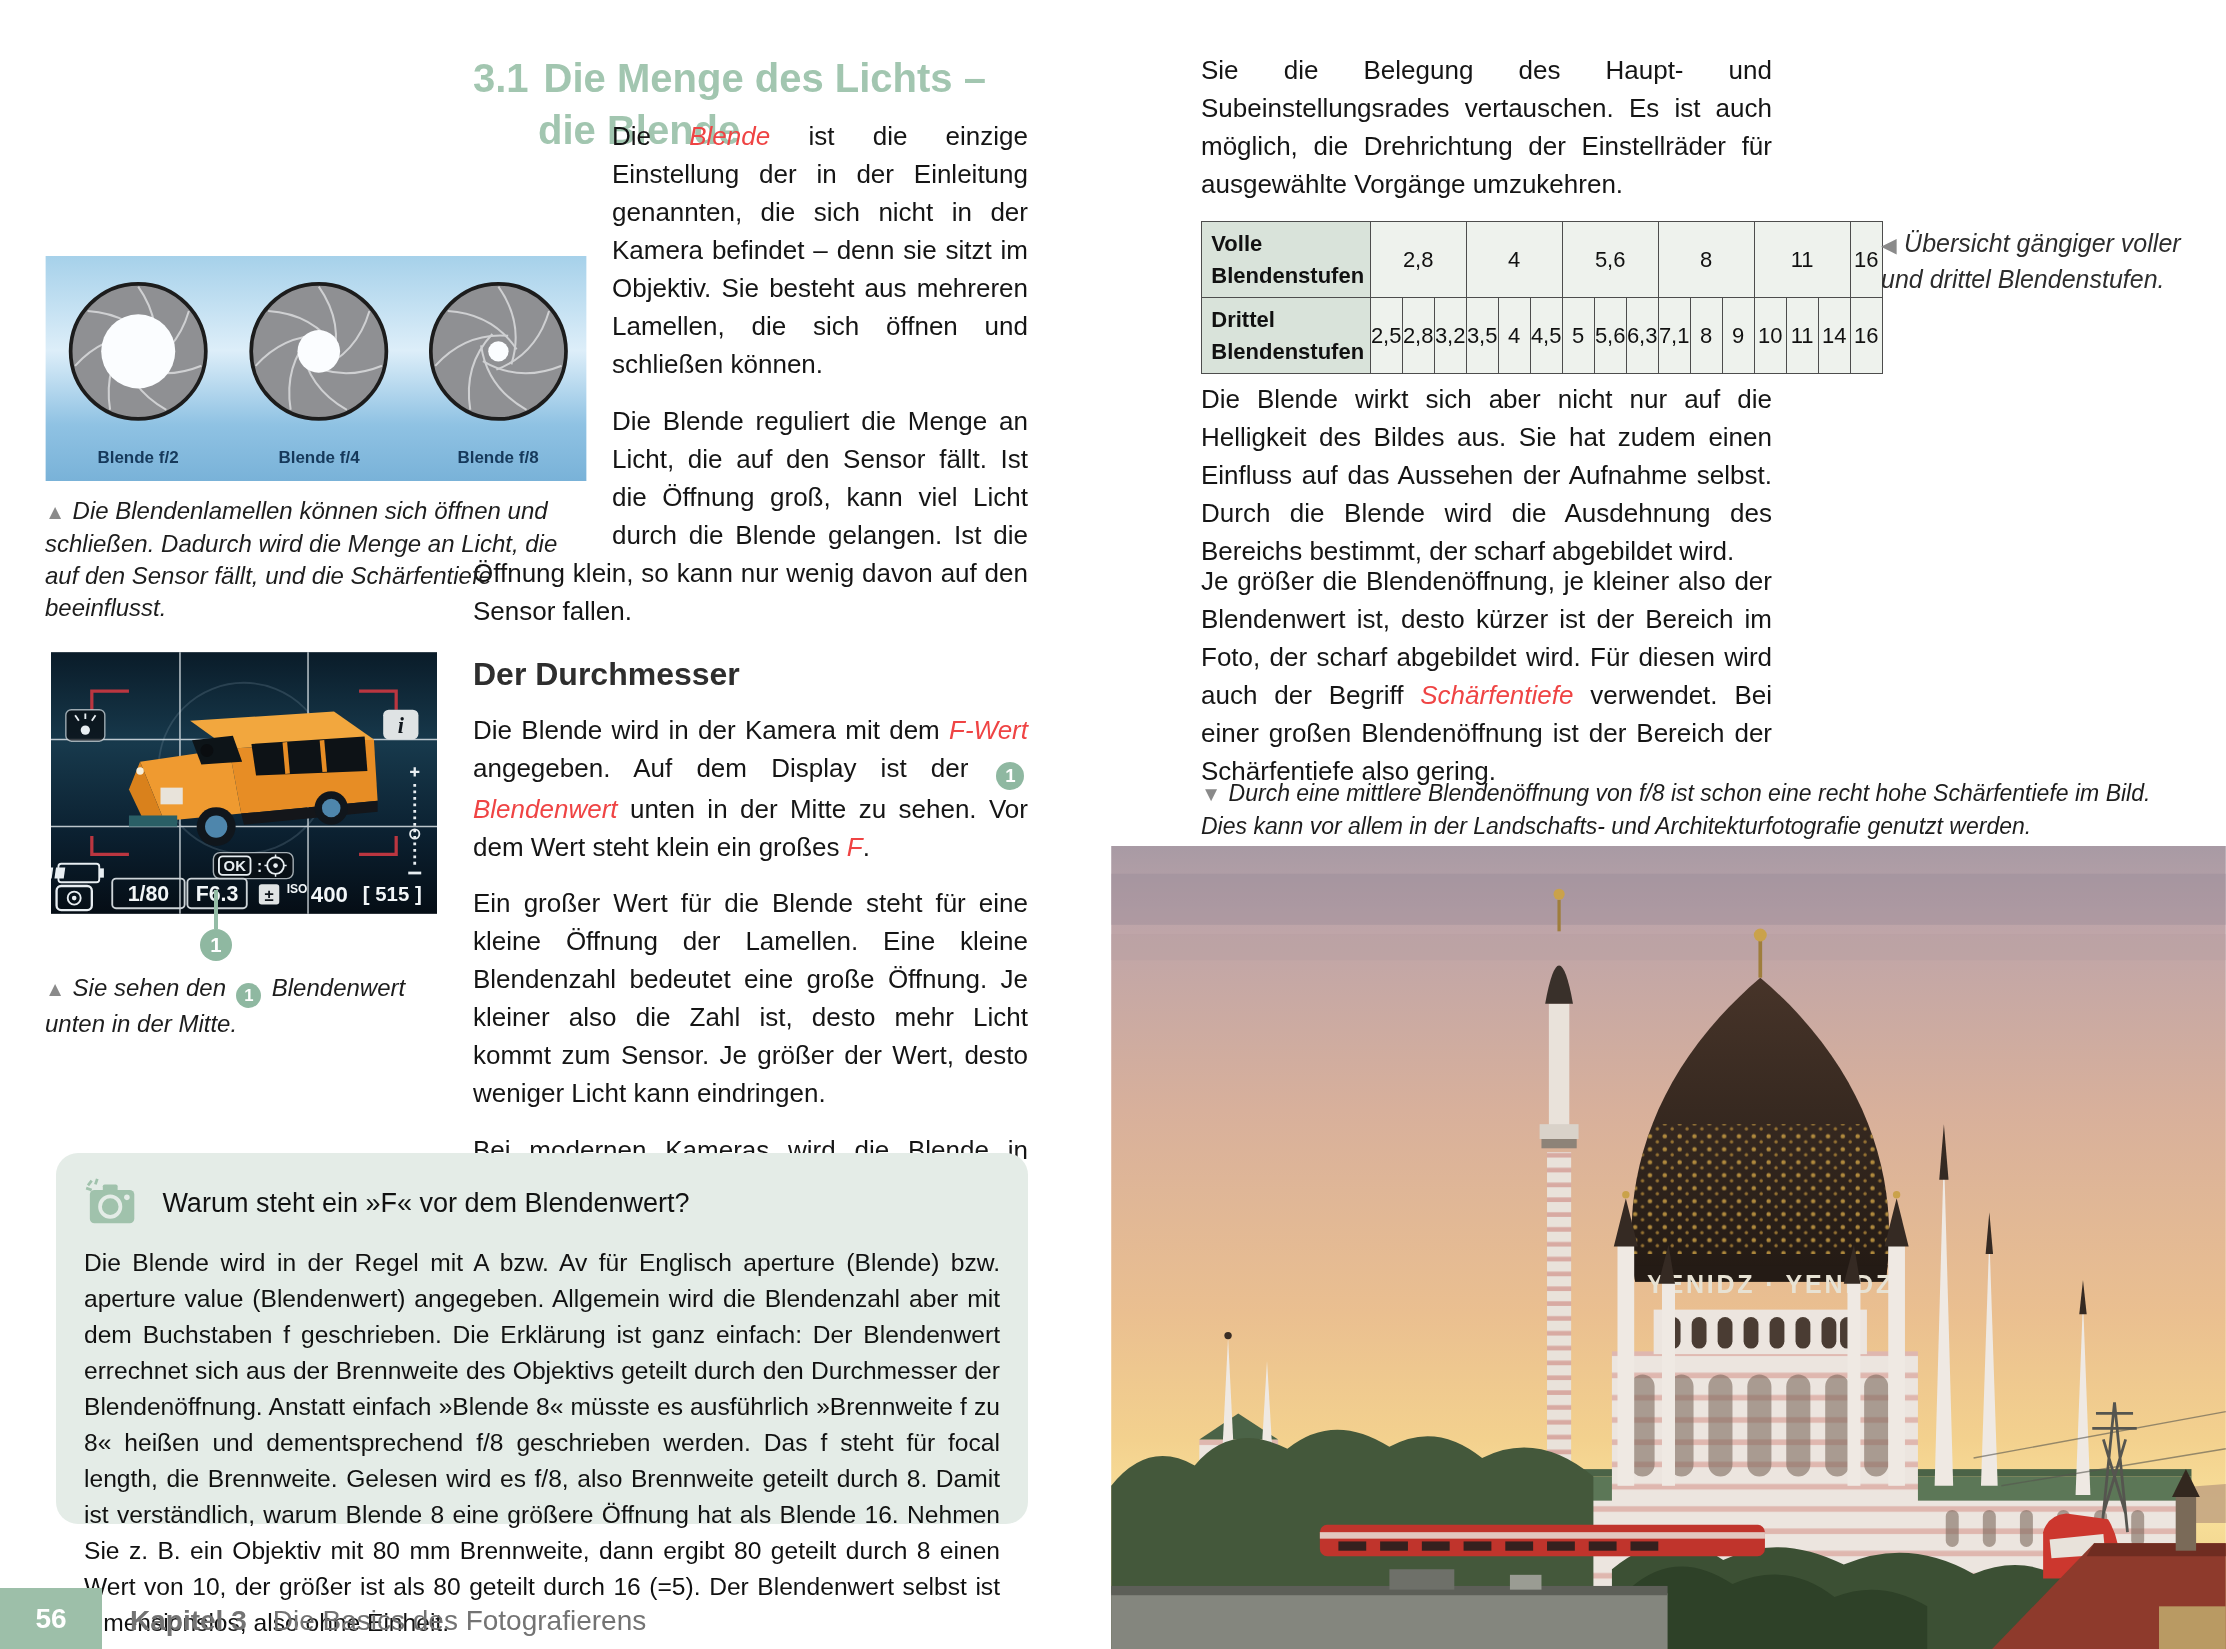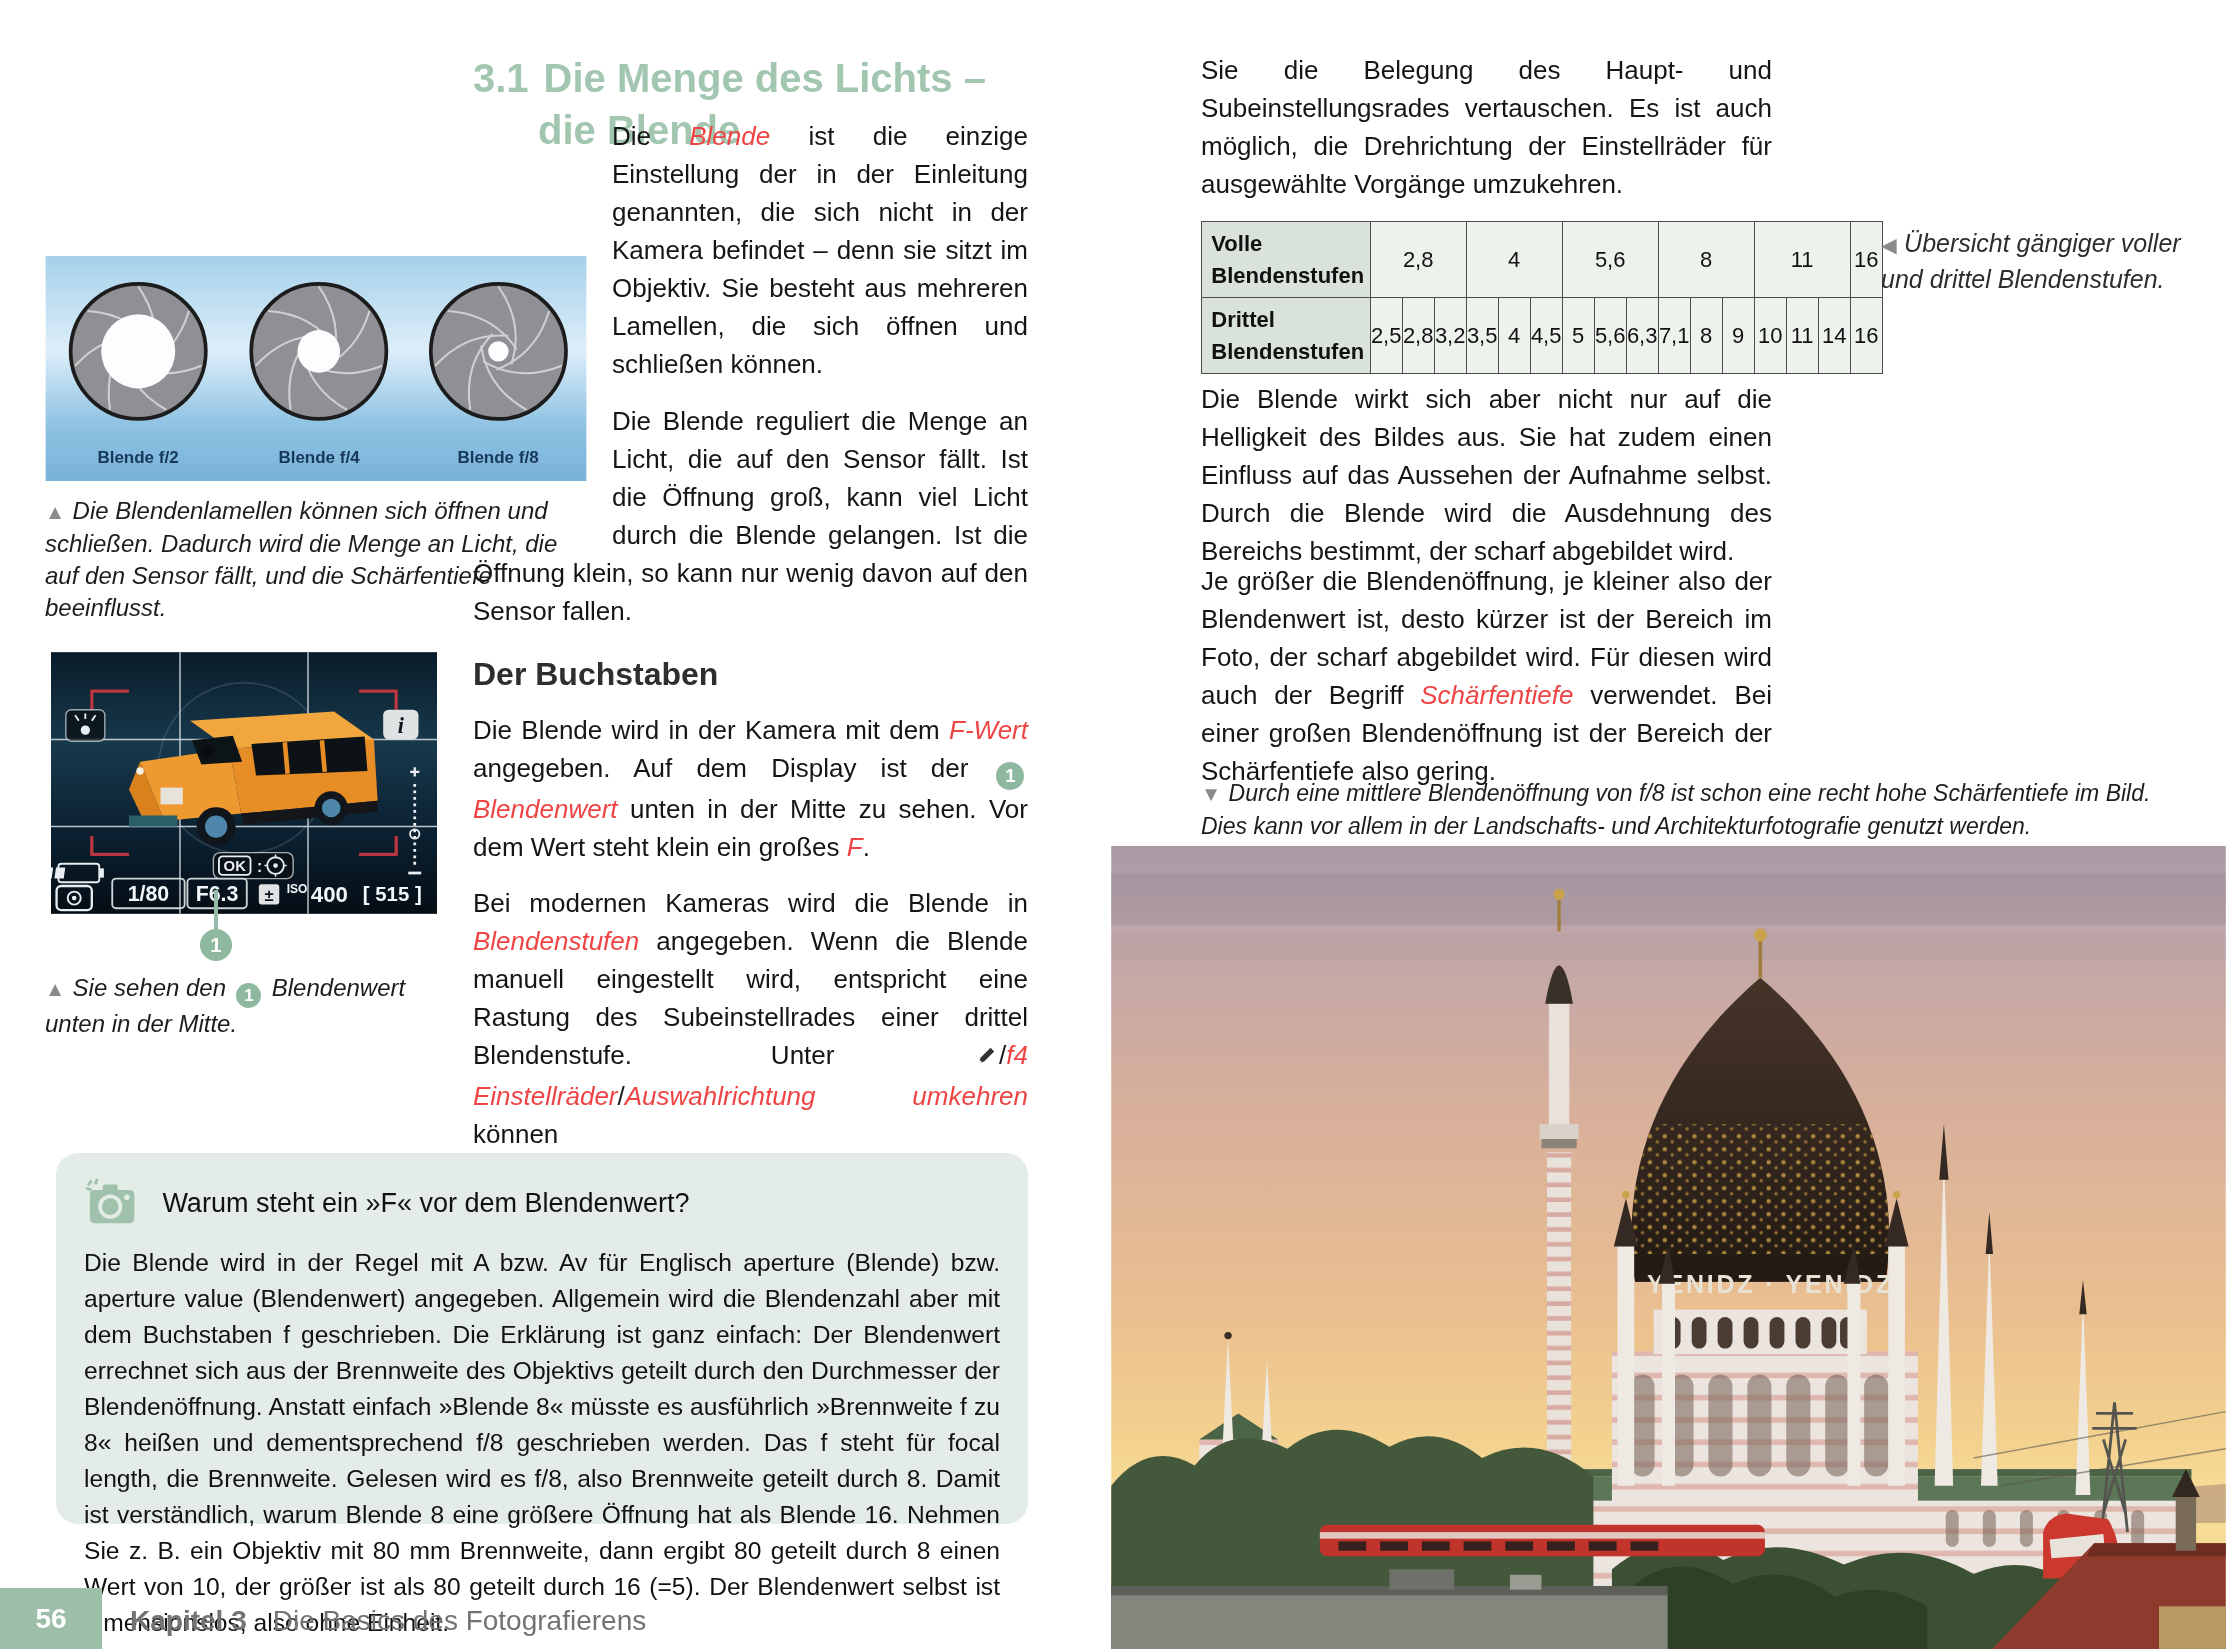--- a/index.html
+++ b/index.html
@@ -89,22 +89,23 @@
 <body>
 
 <div class="page">
 
   <div class="sec-head"><span class="num">3.1</span><span>Die Menge des Lichts – die Blende</span></div>
 
   <div class="lc-flow">
     <span class="fig-spacer"></span>
     <p class="body"><span>Die </span><span class="g">Blende</span><span> ist die einzige Einstellung der in der Einleitung genannten, die sich nicht in der Kamera befindet – denn sie sitzt im Objektiv. Sie besteht aus mehreren Lamellen, die sich öffnen und schließen können.</span></p>
     <p class="body" style="margin-top:18.6px">Die Blende reguliert die Menge an Licht, die auf den Sensor fällt. Ist die Öffnung groß, kann viel Licht durch die Blende gelangen. Ist die Öffnung klein, so kann nur wenig davon auf den Sensor fallen.</p>
-    <h2 class="h2">Der Buchstaben</h2>
+    <h2 class="h2">Der Durchmesser</h2>
     <p class="body"><span>Die Blende wird in der Kamera mit dem </span><span class="g">F-Wert</span><span> angegeben. Auf dem Display ist der </span><span class="badge">1</span><span class="g">Blendenwert</span><span> unten in der Mitte zu sehen. Vor dem Wert steht klein ein großes </span><span class="g">F</span><span>.</span></p>
+    <p class="body" style="margin-top:18.6px">Ein großer Wert für die Blende steht für eine kleine Öffnung der Lamellen. Eine kleine Blendenzahl bedeutet eine große Öffnung. Je kleiner also die Zahl ist, desto mehr Licht kommt zum Sensor. Je größer der Wert, desto weniger Licht kann eindringen.</p>
     <p class="body" style="margin-top:18.6px"><span>Bei modernen Kameras wird die Blende in </span><span class="g">Blendenstufen</span><span> angegeben. Wenn die Blende manuell eingestellt wird, entspricht eine Rastung des Subeinstellrades einer drittel Blendenstufe. Unter </span><span class="pencil"><svg width="22" height="22" viewBox="0 0 24 24">
             <path d="M4 20 L6 14 L17 3 L21 7 L10 18 Z M4 20 L8 19 L5 16 Z" fill="#333"></path>
           </svg></span><span>/</span><span class="g">f4 Einstellräder</span><span>/</span><span class="g">Auswahlrichtung umkehren</span><span> können</span></p>
   </div>
 
   <div class="fig-blades">
     <svg width="542" height="225" viewBox="0 0 584 243">
       <defs>
         <linearGradient id="skybg" x1="0" y1="0" x2="0" y2="1">
           <stop offset="0" stop-color="#a6d1ea"></stop>

